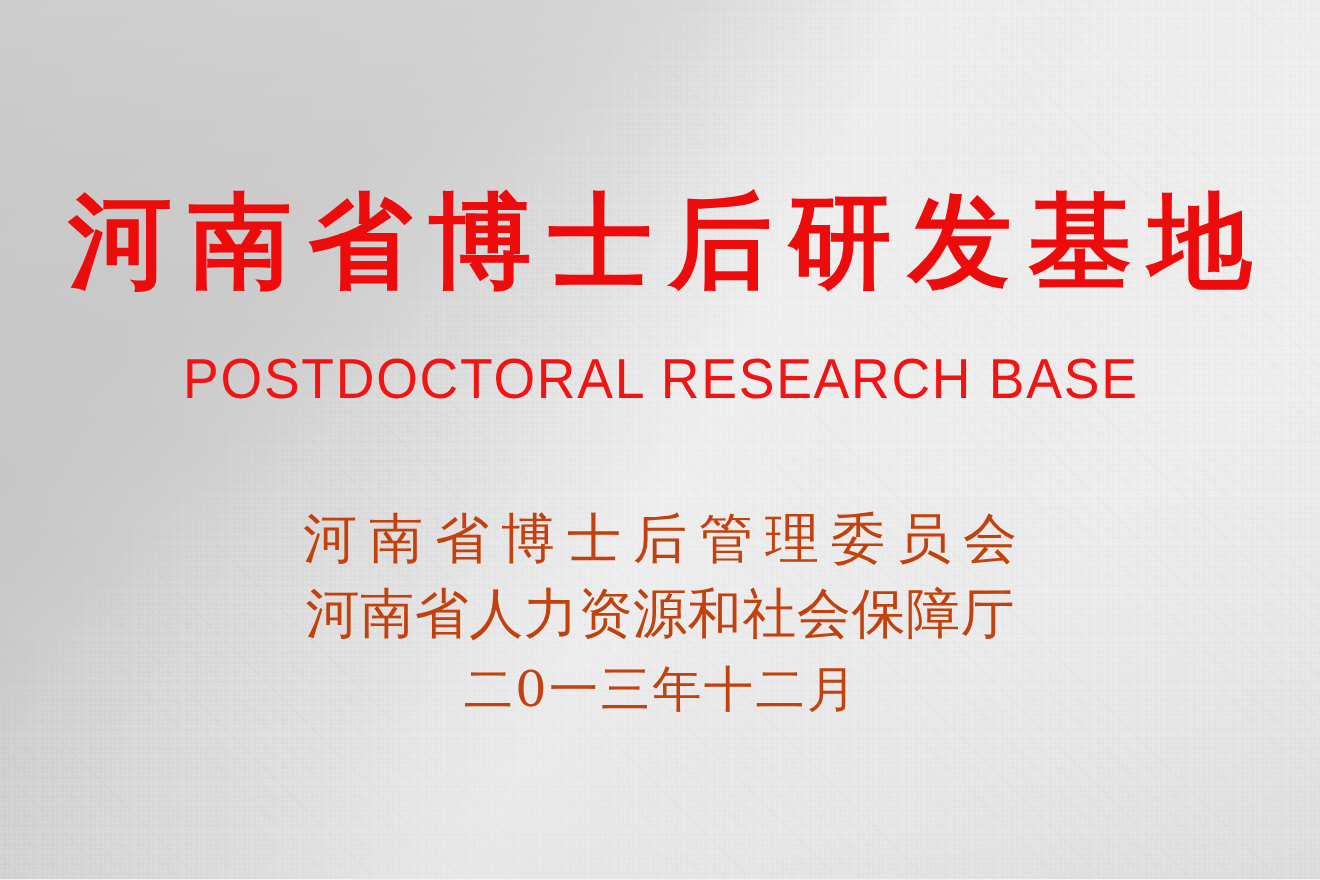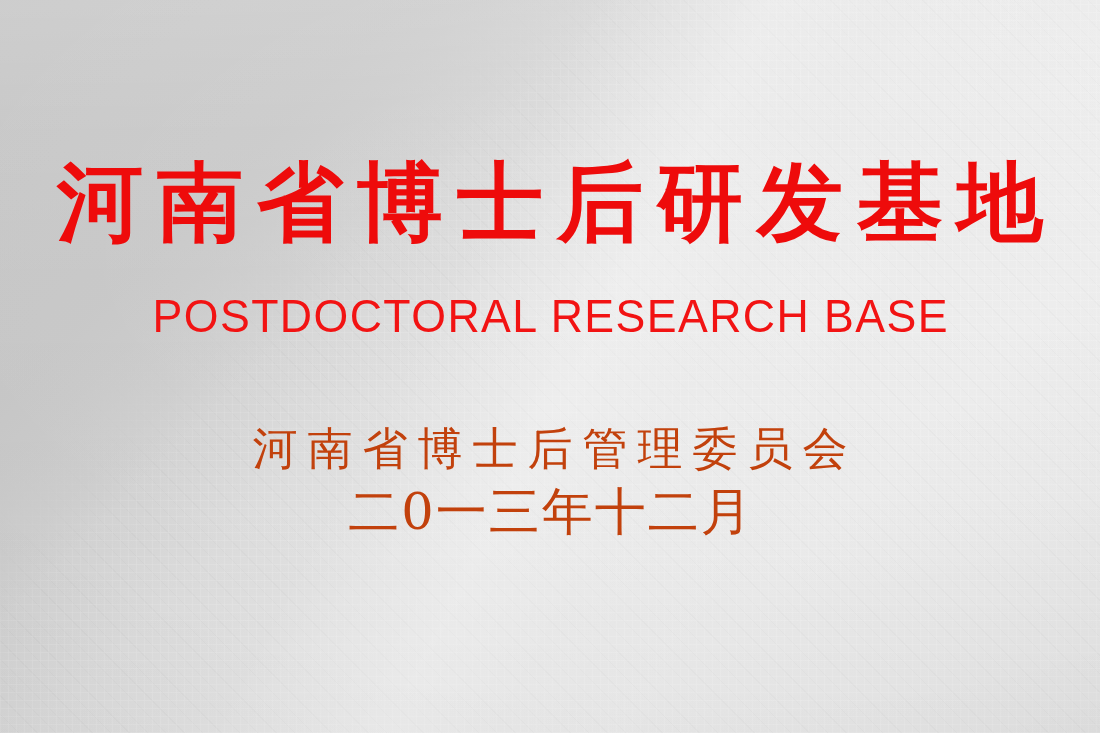--- a/index.html
+++ b/index.html
@@ -168,21 +168,21 @@
   }
 
   .org-line-2 {
     font-size: 45px;
     line-height: 63px;
     letter-spacing: 0.5px;
     text-indent: 0.5px;
   }
 
   .org-date {
-    font-size: 51px;
+    font-size: 41px;
     line-height: 63px;
     letter-spacing: 2px;
     text-indent: 2px;
   }
 
   
   .bg-vignette {
     background: radial-gradient(130% 110% at 62% 34%,
         rgba(255,255,255,0.10) 0%,
         rgba(255,255,255,0.0) 55%,
@@ -203,17 +203,18 @@
   <div class="bg-layer bg-vignette"></div>
 
   <div class="content">
 
     <div class="title-cn">河南省博士后研发基地</div>
 
     <div class="title-en">POSTDOCTORAL RESEARCH BASE</div>
 
     <div class="org-block">
       <div class="org-line-1">河南省博士后管理委员会</div>
+      <div class="org-line-2">河南省人力资源和社会保障厅</div>
       <div class="org-date">二0一三年十二月</div>
     </div>
 
   </div>
 </div>
 
 </body></html>

